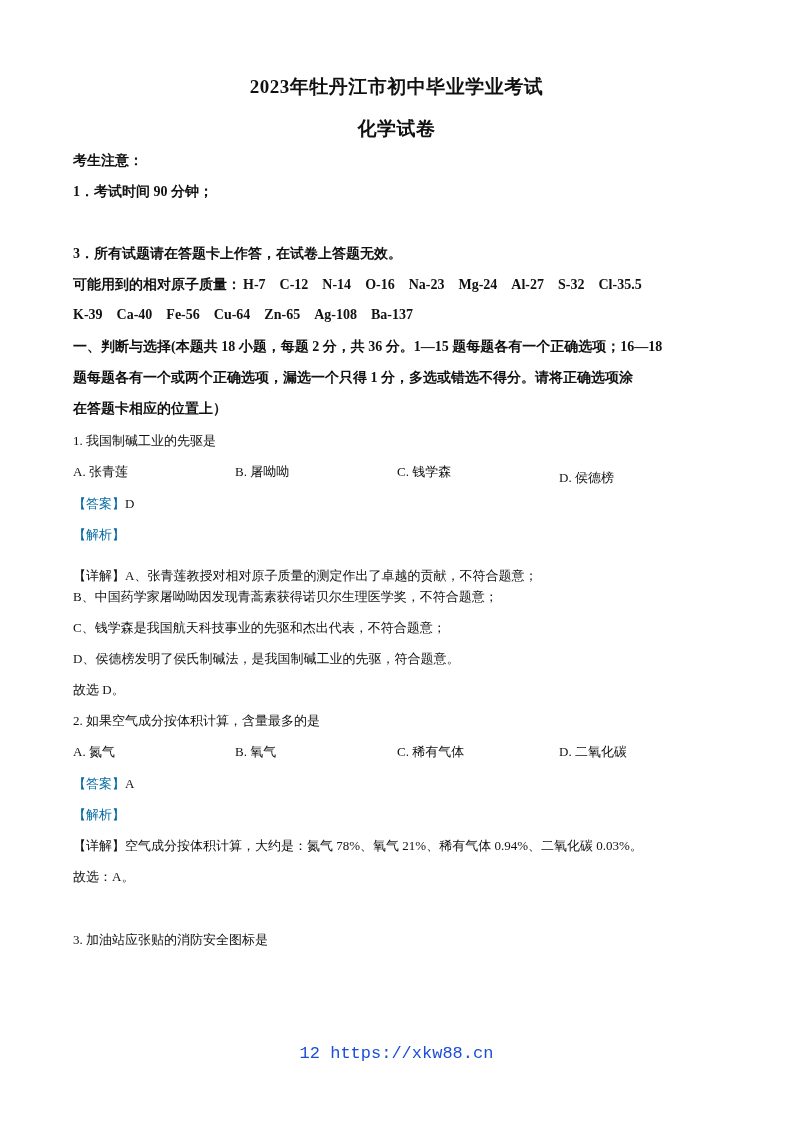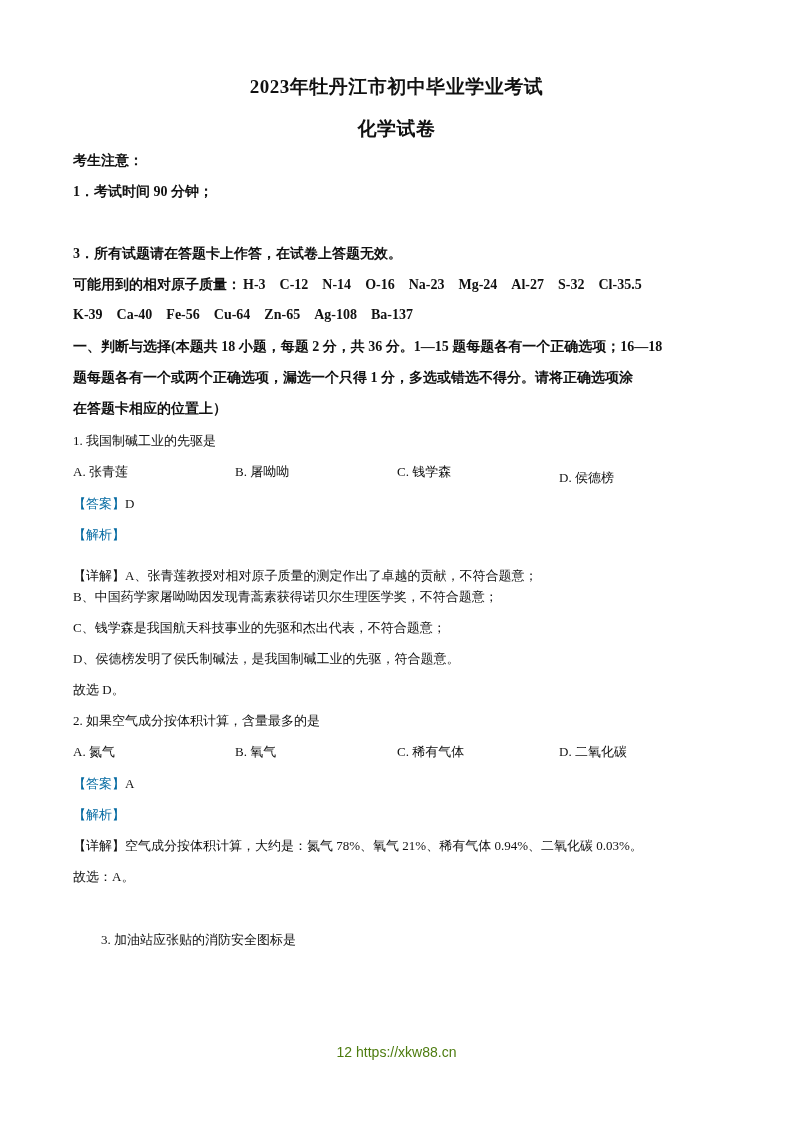--- a/index.html
+++ b/index.html
@@ -6,37 +6,37 @@
   body { width: 793px; height: 1122px; position: relative; overflow: hidden;
          font-family: "Liberation Serif", "DejaVu Serif", serif; color: #111; }
   .page { position: absolute; left: 0; top: 0; width: 793px; height: 804px; }
   .title { position: absolute; left: 0; width: 793px; text-align: center; font-weight: bold; font-size: 19px; letter-spacing: 0.5px; }
   .line { position: absolute; left: 73px; white-space: nowrap; font-size: 13px; }
   .bold { font-weight: bold; font-size: 14px; }
   .tag { color: #0369a1; }
   .opts { position: absolute; left: 73px; width: 700px; font-size: 13px; }
   .opt { position: absolute; white-space: nowrap; }
   .footer { position: absolute; left: 0; width: 793px; top: 1044px; text-align: center;
-            font-family: Liberation Sans, sans-serif; font-size: 14px; color: #4d7c0f; }
+            font-family: Liberation Mono, monospace; font-size: 17px; color: #1d4ed8; }
   .mass span { margin-right: 14px; }
 </style>
 </head>
 <body>
 
 <div class="page">
 
   <div class="title" style="top:74px;">2023年牡丹江市初中毕业学业考试</div>
   <div class="title" style="top:116px;">化学试卷</div>
 
   <div class="line bold" style="top:152px;">考生注意：</div>
   <div class="line bold" style="top:183px;">1．考试时间 90 分钟；</div>
   <div class="line bold" style="top:245px;">3．所有试题请在答题卡上作答，在试卷上答题无效。</div>
 
   <div class="line bold mass" style="top:276px;">
-    <span style="margin-right:2px">可能用到的相对原子质量：</span><span>H-3</span><span>C-12</span><span>N-14</span><span>O-16</span><span>Na-23</span><span>Mg-24</span><span>Al-27</span><span>S-32</span><span>Cl-35.5</span>
+    <span style="margin-right:2px">可能用到的相对原子质量：</span><span>H-7</span><span>C-12</span><span>N-14</span><span>O-16</span><span>Na-23</span><span>Mg-24</span><span>Al-27</span><span>S-32</span><span>Cl-35.5</span>
   </div>
   <div class="line bold mass" style="top:307px;">
     <span>K-39</span><span>Ca-40</span><span>Fe-56</span><span>Cu-64</span><span>Zn-65</span><span>Ag-108</span><span>Ba-137</span>
   </div>
 
   <div class="line bold" style="top:338px;">一、判断与选择(本题共 18 小题，每题 2 分，共 36 分。1—15 题每题各有一个正确选项；16—18</div>
   <div class="line bold" style="top:369px;">题每题各有一个或两个正确选项，漏选一个只得 1 分，多选或错选不得分。请将正确选项涂</div>
   <div class="line bold" style="top:400px;">在答题卡相应的位置上）</div>
 
   <div class="line" style="top:432px;">1. 我国制碱工业的先驱是</div>
@@ -71,16 +71,16 @@
     <span class="tag">【答案】</span><span>A</span>
   </div>
   <div class="line" style="top:806px;">
     <span class="tag">【解析】</span>
   </div>
   <div class="line" style="top:837px;">
     <span>【详解】</span><span>空气成分按体积计算，大约是：氮气 78%、氧气 21%、稀有气体 0.94%、二氧化碳 0.03%。</span>
   </div>
   <div class="line" style="top:868px;">故选：A。</div>
 
-  <div class="line" style="top:931px;margin-left:28px;">3. 加油站应张贴的消防安全图标是</div>
+  <div class="line" style="top:931px;">3. 加油站应张贴的消防安全图标是</div>
 
   <div class="footer">12 https://xkw88.cn</div>
 </div>
 
 </body></html>

